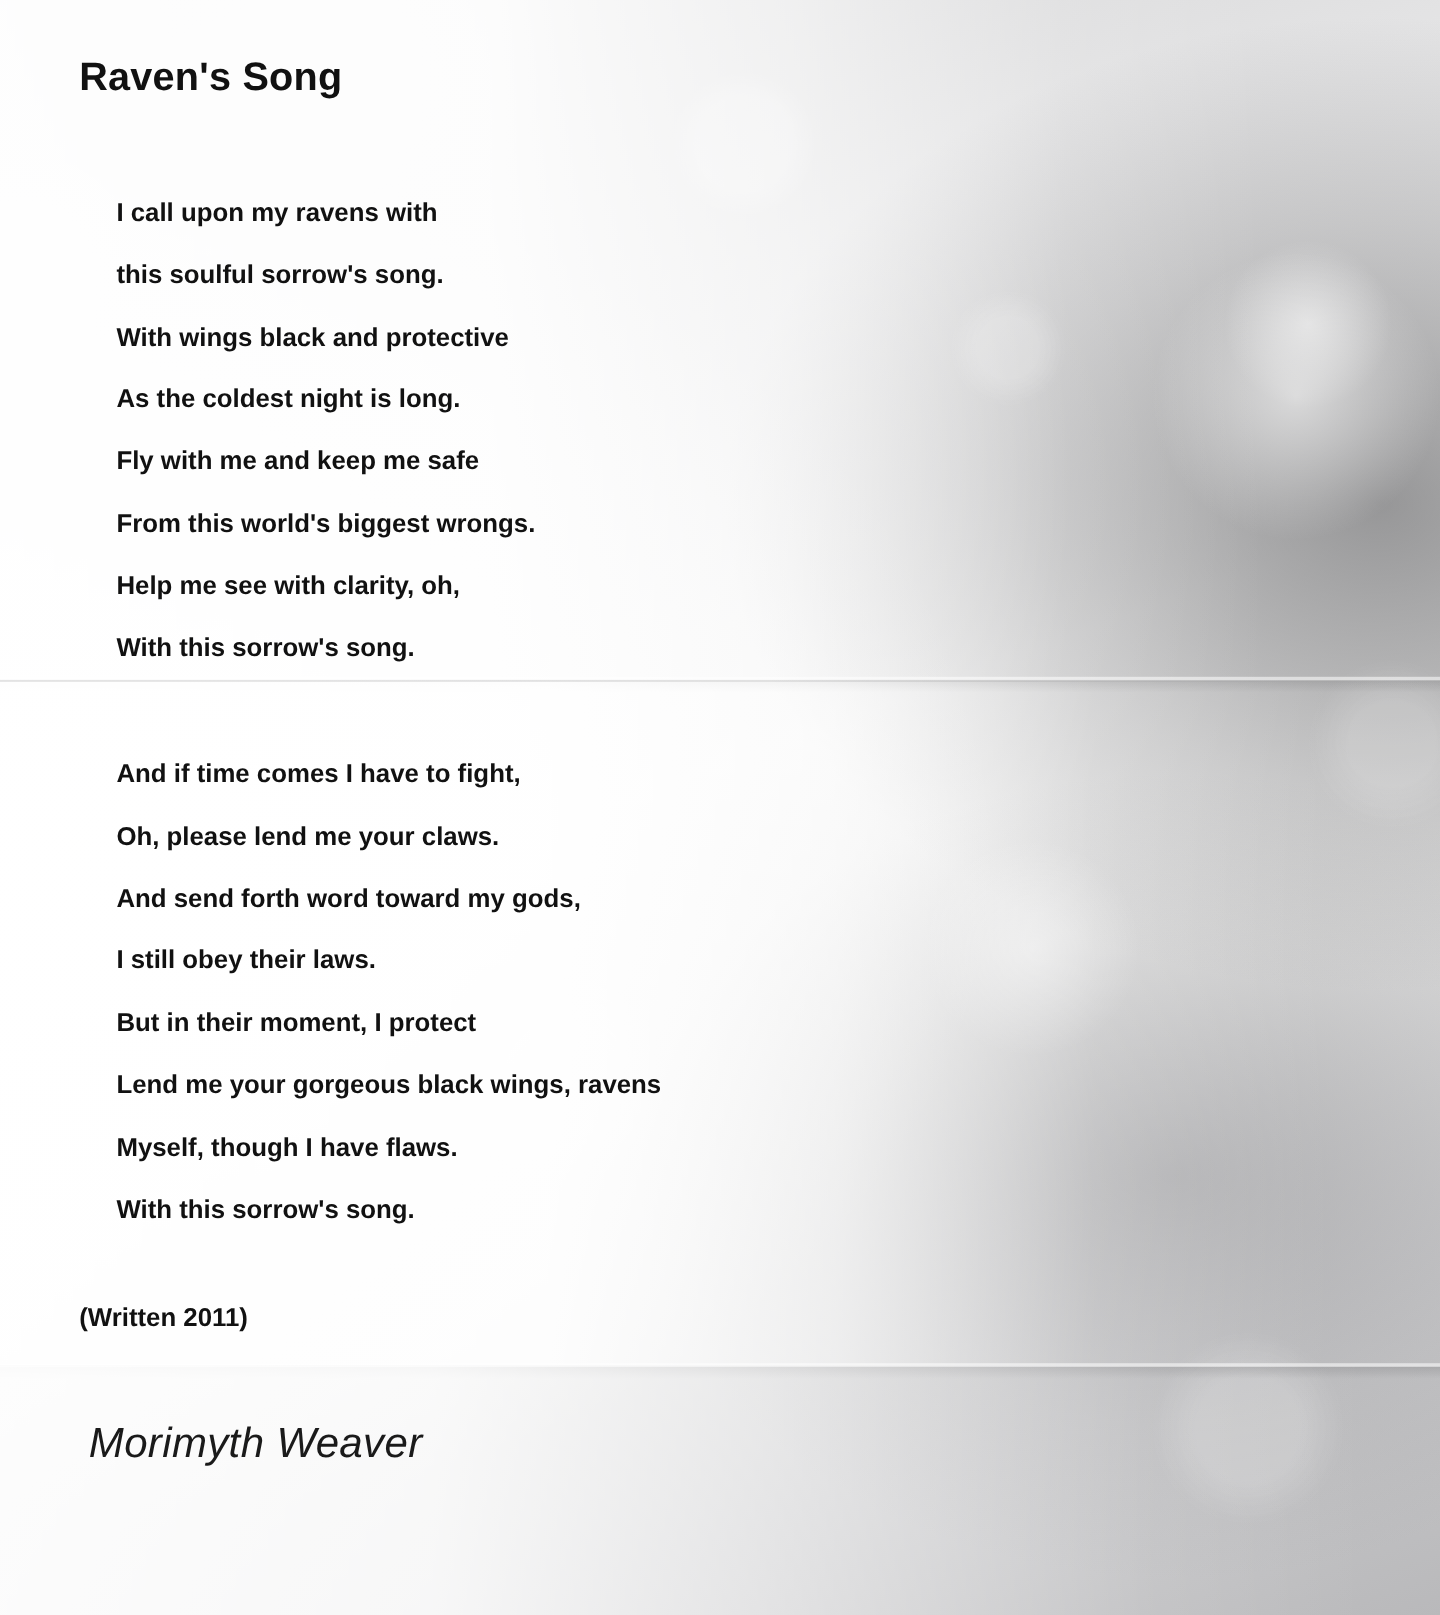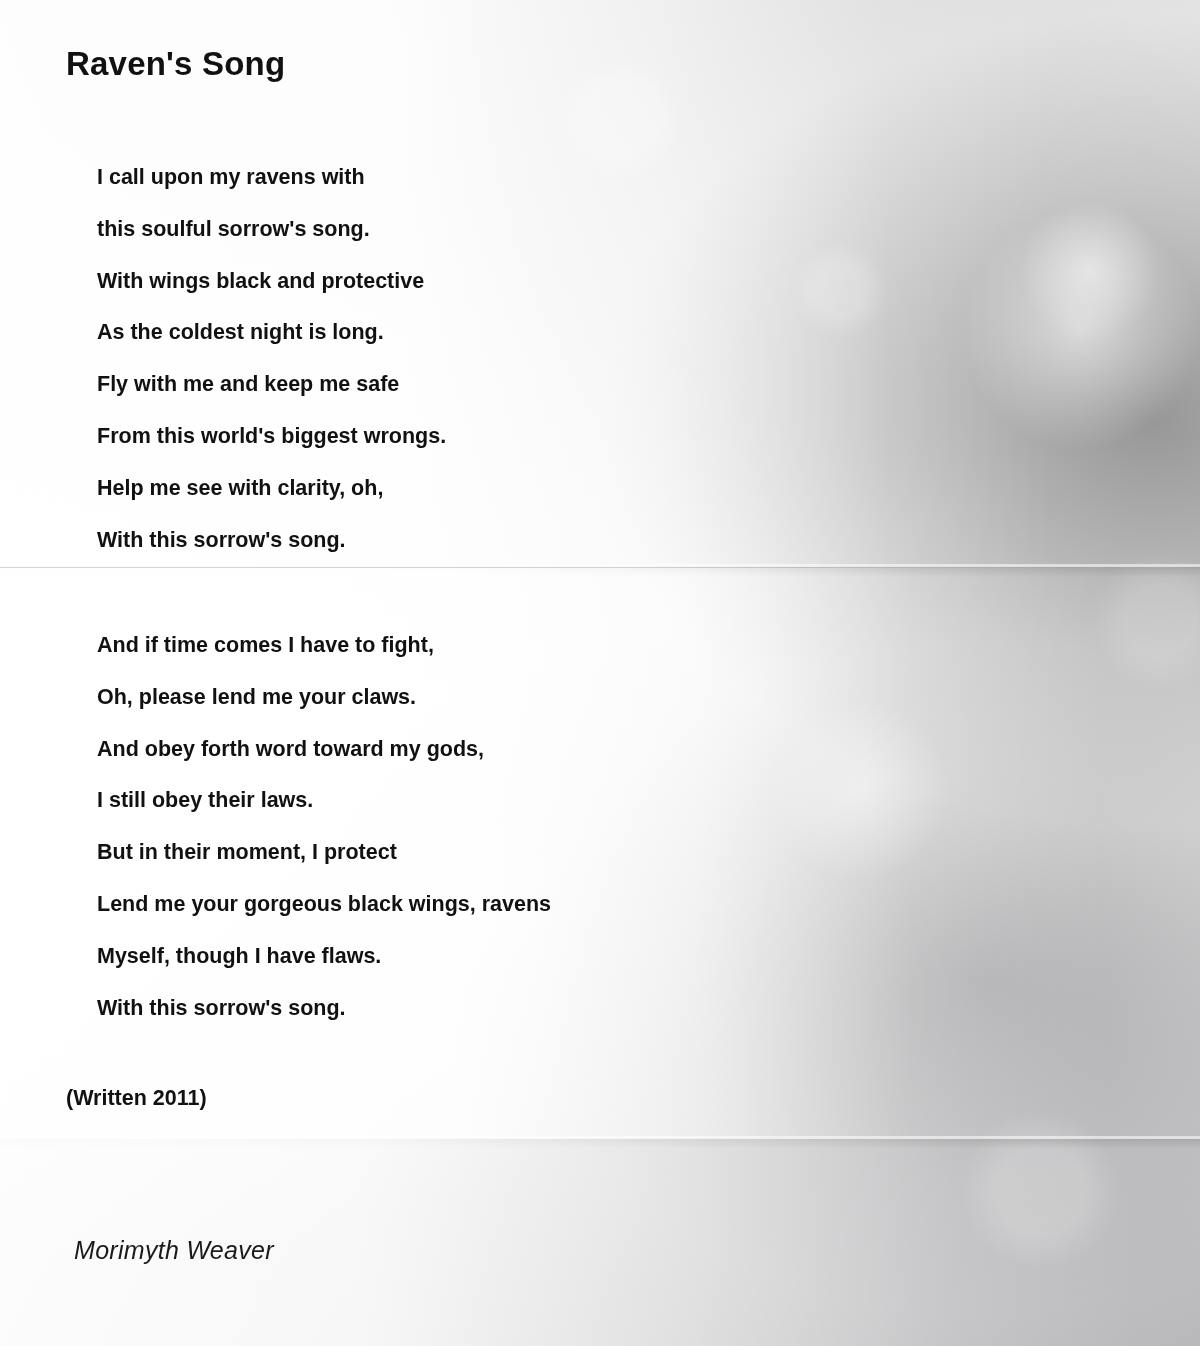--- a/index.html
+++ b/index.html
@@ -106,22 +106,22 @@
     position: absolute;
     left: 66px;
     top: 1086px;
     font-size: 21.5px;
     font-weight: bold;
     color: #111111;
   }
   .author {
     position: absolute;
     left: 74px;
-    top: 1236px;
-    font-size: 25px;
+    top: 1183px;
+    font-size: 35px;
     font-style: italic;
     color: #1a1a1a;
     letter-spacing: 0.3px;
   }
   .line { display: block; margin-left: 31px; }
 </style>
 </head>
 <body>
 
 <div class="page">
@@ -150,21 +150,21 @@
       <span class="line">As the coldest night is long.</span>
       <span class="line">Fly with me and keep me safe</span>
       <span class="line">From this world's biggest wrongs.</span>
       <span class="line">Help me see with clarity, oh,</span>
       <span class="line">With this sorrow's song.</span>
     </div>
 
     <div class="stanza two">
       <span class="line">And if time comes I have to fight,</span>
       <span class="line">Oh, please lend me your claws.</span>
-      <span class="line">And obey forth word toward my gods,</span>
+      <span class="line">And send forth word toward my gods,</span>
       <span class="line">I still obey their laws.</span>
       <span class="line">But in their moment, I protect</span>
       <span class="line">Lend me your gorgeous black wings, ravens</span>
       <span class="line">Myself, though I have flaws.</span>
       <span class="line">With this sorrow's song.</span>
     </div>
 
     <div class="note">(Written 2011)</div>
 
     <div class="author">Morimyth Weaver</div>

